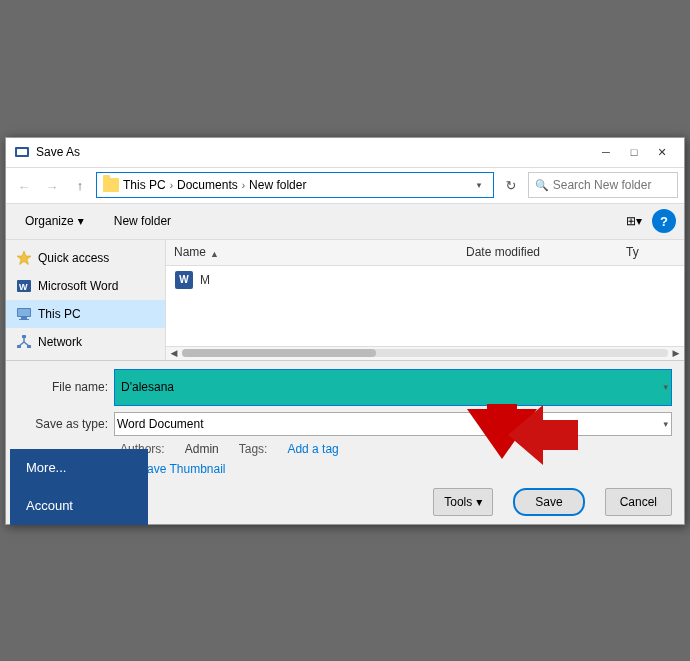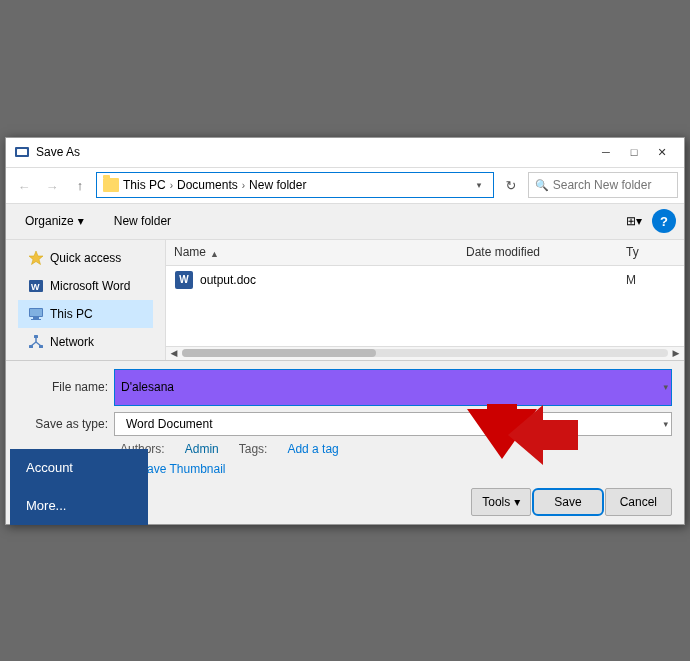--- a/index.html
+++ b/index.html
@@ -220,21 +220,21 @@
       min-height: 0;
       background: #fff;
     }
 
     
     .sidebar {
       width: 160px;
       flex-shrink: 0;
       background: #f0f0f0;
       border-right: 1px solid #ddd;
-      padding: 4px 12px;
+      padding: 4px 0;
       overflow-y: auto;
     }
     .sidebar-item {
       display: flex;
       align-items: center;
       height: 28px;
       padding: 0 10px;
       cursor: pointer;
       gap: 6px;
       font-size: 12px;
@@ -380,21 +380,21 @@
     }
     .form-select-wrapper {
       flex: 1;
       position: relative;
       display: flex;
     }
     .form-select-wrapper select {
       flex: 1;
       height: 24px;
       border: 1px solid #aaa;
-      padding: 0 11px;
+      padding: 0 2px;
       font-size: 12px;
       background: #fff;
       appearance: none;
       cursor: pointer;
       outline: none;
     }
     .form-select-arrow {
       position: absolute;
       right: 4px;
       top: 50%;
@@ -428,38 +428,38 @@
     }
 
     .authors-row {
       display: flex;
       align-items: center;
       gap: 20px;
       margin-bottom: 6px;
       padding-left: 102px;
     }
     .authors-label { font-size: 12px; color: #555; }
-    .authors-value { font-size: 12px; color: #0369a1; cursor: pointer; }
+    .authors-value { font-size: 12px; color: #404040; cursor: pointer; }
     .tags-label { font-size: 12px; color: #555; }
     .tags-value { font-size: 12px; color: #0078d7; cursor: pointer; }
 
     .checkbox-row {
       display: flex;
       align-items: center;
       gap: 6px;
       padding-left: 102px;
       margin-bottom: 8px;
     }
     .checkbox-row input[type=checkbox] { cursor: pointer; }
     .checkbox-label { font-size: 12px; color: #0078d7; cursor: pointer; }
 
     .action-row {
       display: flex;
       justify-content: flex-end;
-      gap: 1px;
+      gap: 20px;
       margin-top: 4px;
     }
     .tools-btn {
       height: 28px;
       padding: 0 10px;
       background: #e1e1e1;
       border: 1px solid #adadad;
       cursor: pointer;
       font-size: 12px;
       display: flex;
@@ -468,21 +468,21 @@
       border-radius: 2px;
     }
     .save-btn {
       height: 28px;
       padding: 0 20px;
       background: #e1e1e1;
       border: 2px solid #0078d7;
       cursor: pointer;
       font-size: 12px;
       font-weight: 500;
-      border-radius: 6px;
+      border-radius: 13px;
       display: flex;
       align-items: center;
     }
     .cancel-btn {
       height: 28px;
       padding: 0 14px;
       background: #e1e1e1;
       border: 1px solid #adadad;
       cursor: pointer;
       font-size: 12px;
@@ -628,41 +628,40 @@
           <div class="col-type">
             <span>Ty</span>
           </div>
         </div>
 
         <div class="file-list">
           <div class="file-row">
             <div class="file-icon">
               <div class="word-doc-icon"></div>
             </div>
-            <div class="file-name-cell">output.doc</div>
             <div class="file-type-cell">M</div>
           </div>
         </div>
 
         <div class="hscroll-area">
           <span class="hscroll-arrow">◀</span>
           <div class="hscroll-track">
             <div class="hscroll-thumb"></div>
           </div>
           <span class="hscroll-arrow">▶</span>
         </div>
       </div>
     </div>
 
     <div class="bottom-panel">
 
       <div class="form-row">
         <label class="form-label">File name:</label>
         <div class="input-wrapper">
-          <input type="text" class="form-input" value="D'alesana" style="flex: 1 1 0%; height: 37px; border: 1px solid rgb(0, 120, 215); padding: 0px 20px 0px 6px; font-size: 12px; background: #8b5cf6; outline: none; width: 100%;">
+          <input type="text" class="form-input" value="D'alesana" style="flex: 1 1 0%; height: 37px; border: 1px solid rgb(0, 120, 215); padding: 0px 20px 0px 6px; font-size: 12px; background: #14b8a6; outline: none; width: 100%;">
           <span class="input-dropdown-arrow">▾</span>
         </div>
       </div>
 
       <div class="form-row">
         <label class="form-label">Save as type:</label>
         <div class="form-select-wrapper">
           <select>
             <option>Word Document</option>
           </select>
@@ -694,24 +693,24 @@
           </button>
           <button class="save-btn">Save</button>
           <button class="cancel-btn">Cancel</button>
         </div>
       </div>
     </div>
   </div>
 
   <div style="position:absolute; left:5px; bottom:0; width:138px; background:#1e4d8c; z-index:5;">
     <div class="blue-sidebar-item">
-      <span>Account</span>
+      <span>More...</span>
     </div>
     <div class="blue-sidebar-item">
-      <span>More...</span>
+      <span>Account</span>
     </div>
   </div>
 
   <div style="position:absolute; bottom:58px; right:148px; pointer-events:none; z-index:20;">
     <svg width="70" height="60" viewBox="0 0 70 60">
       <polygon points="35,55 0,5 20,5 20,0 50,0 50,5 70,5" fill="#cc0000"></polygon>
 
     </svg>
   </div>
 

